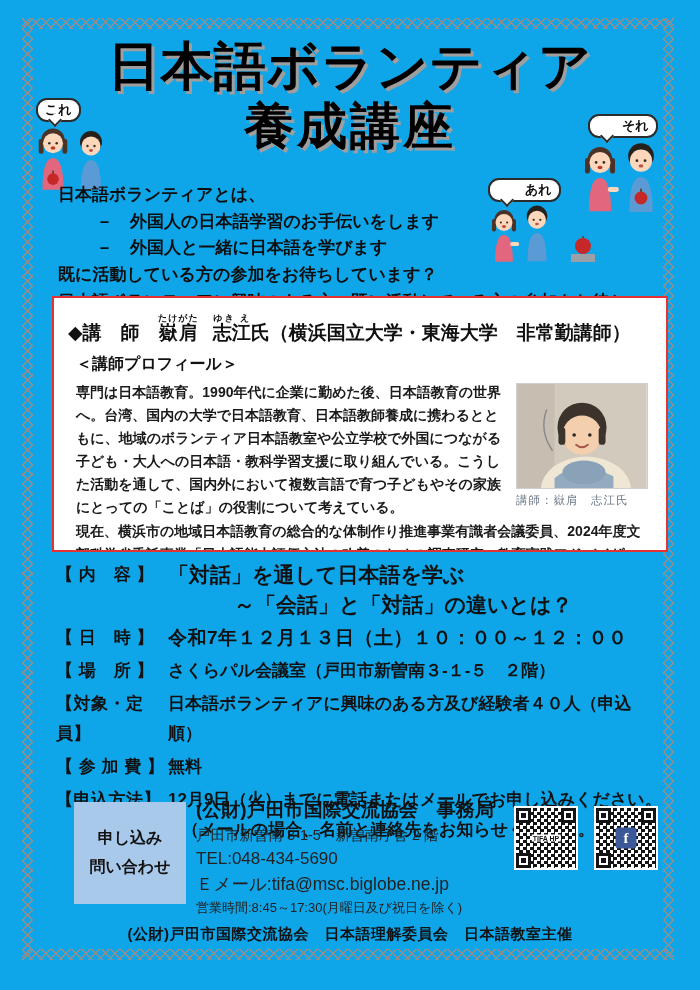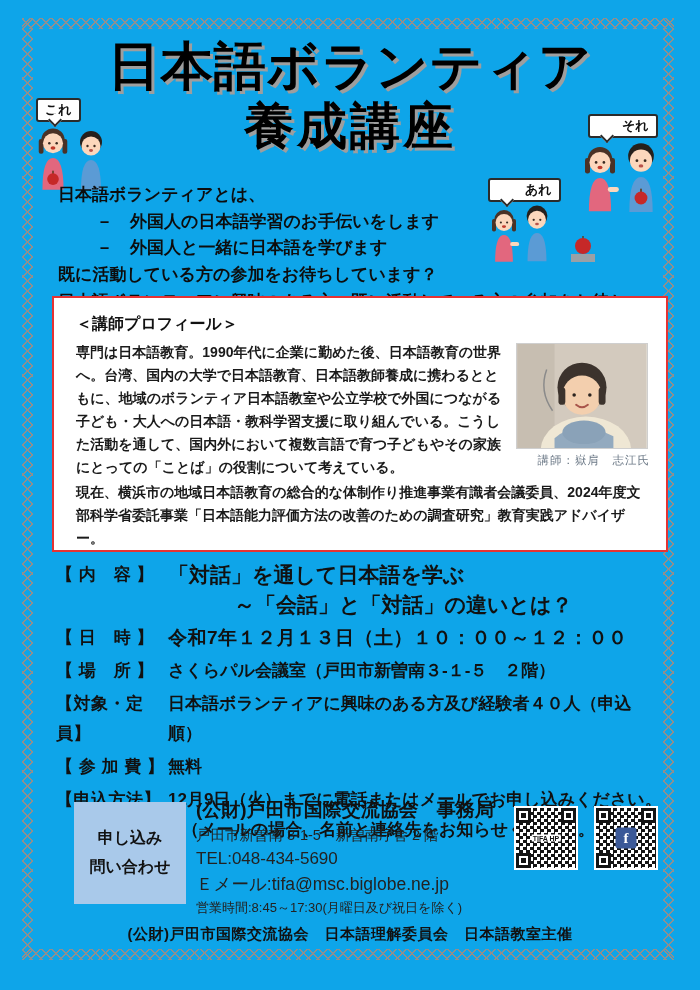--- a/index.html
+++ b/index.html
@@ -17,41 +17,41 @@
   .lat-right  { right:26px; top:18px; bottom:30px; width:11px; }
 
   
   .title { position:absolute; left:0; right:0; top:36px; text-align:center; font-weight:700; color:#000;
            text-shadow:3px 3px 0 #9e9e9e; line-height:1.18; }
   .title .t1 { font-size:52px; letter-spacing:1px; }
   .title .t2 { font-size:50px; letter-spacing:3px; }
 
   
   .illus { position:absolute; }
-  .bubble { position:absolute; background:#fff; border:2px solid #2b2b2b; border-radius:3px;
+  .bubble { position:absolute; background:#fff; border:2px solid #2b2b2b; border-radius:11px;
             font-size:13px; font-weight:700; padding:1px 7px; z-index:3; white-space:nowrap; }
   .bubble::after { content:""; position:absolute; left:12px; bottom:-5px; width:8px; height:8px;
             background:#fff; border-right:2px solid #2b2b2b; border-bottom:2px solid #2b2b2b;
             transform:rotate(45deg); }
   .people { display:flex; align-items:flex-end; }
   .people svg { display:block; }
 
   
   .intro { position:absolute; left:58px; top:182px; width:575px; font-size:17px; font-weight:700;
            line-height:1.57; color:#0d0d0d; }
   .intro .ind { padding-left:38px; }
 
   
   .lecturer-box { position:absolute; left:52px; top:296px; width:616px; height:256px;
            border:2px solid #e53333; background:#fff; padding:7px 14px 6px 14px; overflow:hidden; }
   .lect-head { font-size:19px; font-weight:700; line-height:1.25; margin-top:8px; }
   .lect-head ruby rt { font-size:9px; font-weight:700; letter-spacing:1px; }
   .lect-head .nm2 { margin-left:14px; }
   .prof-title { font-size:16px; font-weight:700; margin:9px 0 6px 8px; }
-  .photo-wrap { float:right; width:134px; margin:2px 2px 2px 10px; text-align:right; }
+  .photo-wrap { float:right; width:134px; margin:2px 2px 2px 10px; text-align:left; }
   .photo-wrap svg { display:block; border:1px solid #cfcfcf; }
   .photo-cap { font-size:11.5px; color:#6b7886; margin-top:4px; letter-spacing:1px; }
   .prof-p { font-size:14px; font-weight:600; line-height:1.64; color:#1a1a1a; margin-left:8px; }
   .prof-p2 { clear:right; margin-top:2px; }
 
   
   .details { position:absolute; left:56px; top:560px; width:606px; }
   .drow { display:flex; align-items:flex-start; margin-bottom:3px; }
   .dlabel { flex:0 0 112px; font-size:17px; font-weight:700; letter-spacing:.5px; line-height:30px; }
   .dval  { font-size:17px; font-weight:700; line-height:30px; }
@@ -188,20 +188,23 @@
 
   <div class="intro">
     <div>日本語ボランティアとは、</div>
     <div class="ind">－　外国人の日本語学習のお手伝いをします</div>
     <div class="ind">－　外国人と一緒に日本語を学びます</div>
     <div>既に活動している方の参加をお待ちしています？</div>
     <div>日本語ボランティアに興味のある方、既に活動している方の参加をお待ちしています！</div>
   </div>
 
   <div class="lecturer-box">
+    <div class="lect-head">
+      <span>◆講　師　</span><ruby><span>嶽肩</span><rt>たけがた</rt></ruby><ruby class="nm2"><span>志江</span><rt>ゆき え</rt></ruby><span>氏</span><span>（横浜国立大学・東海大学　非常勤講師）</span>
+    </div>
     <div class="prof-title">＜講師プロフィール＞</div>
     <div class="photo-wrap">
       <svg width="132" height="106" viewBox="0 0 132 106">
         <rect width="132" height="106" fill="#d3cabe"></rect>
         <rect width="38" height="106" fill="#c7beb1"></rect>
         <path d="M30 26 q-8 22 6 42" stroke="#8a8a8a" stroke-width="1.5" fill="none"></path>
         <ellipse cx="70" cy="108" rx="46" ry="34" fill="#efe7d4"></ellipse>
         <path d="M38 96 Q62 76 98 94 L98 106 L38 106 Z" fill="#93aabf"></path>
         <ellipse cx="68" cy="90" rx="22" ry="12" fill="#8aa2b8"></ellipse>
         <circle cx="66" cy="44" r="25" fill="#3c332d"></circle>

